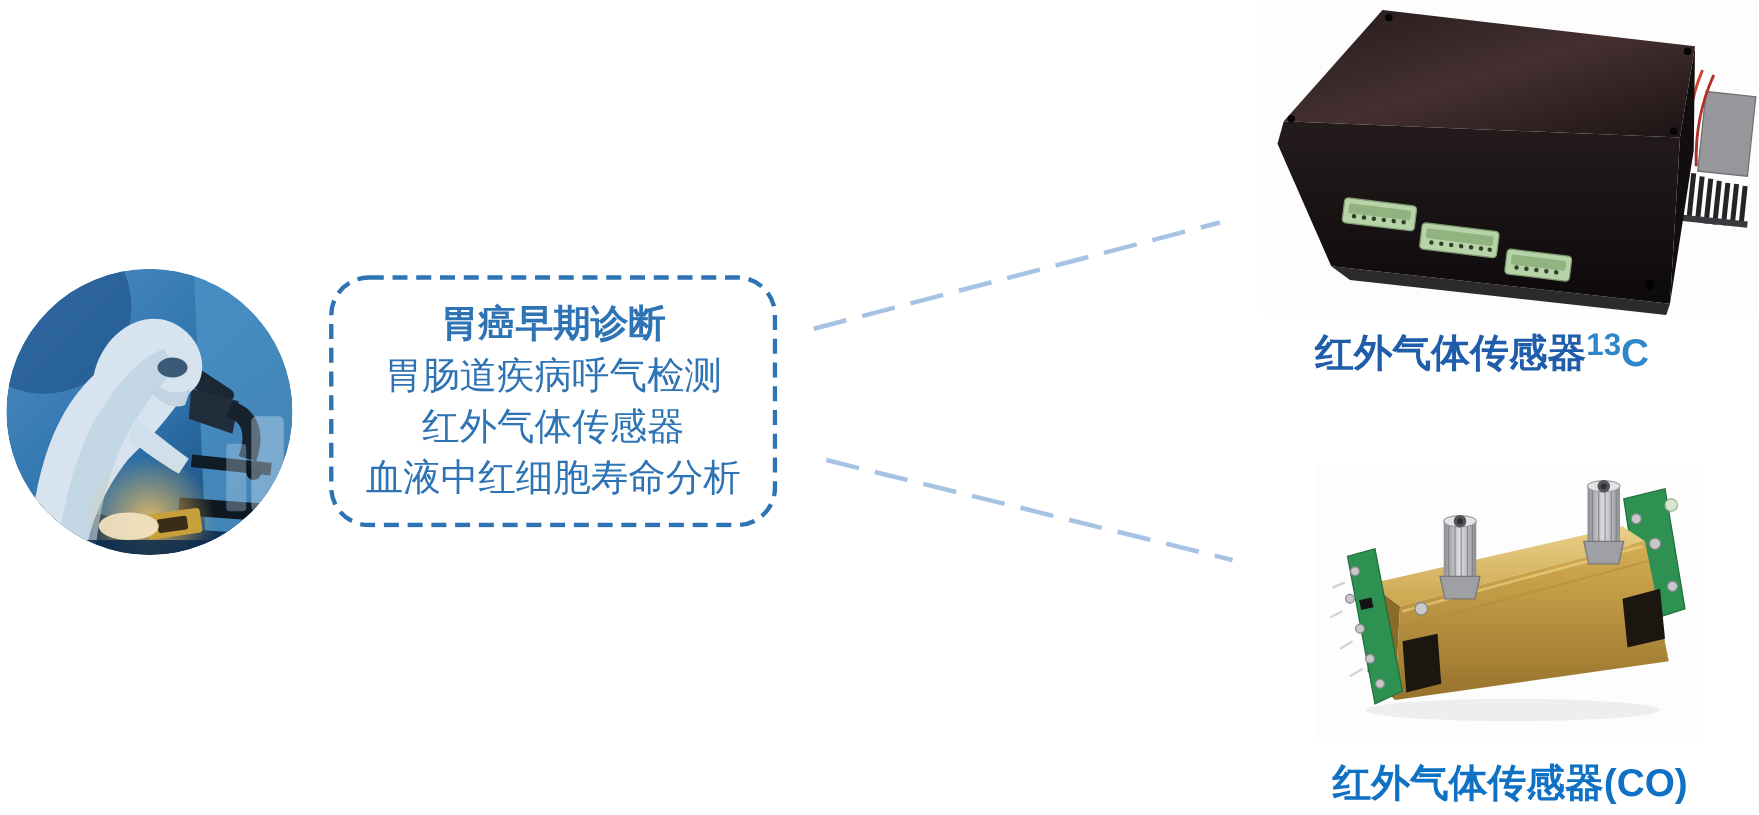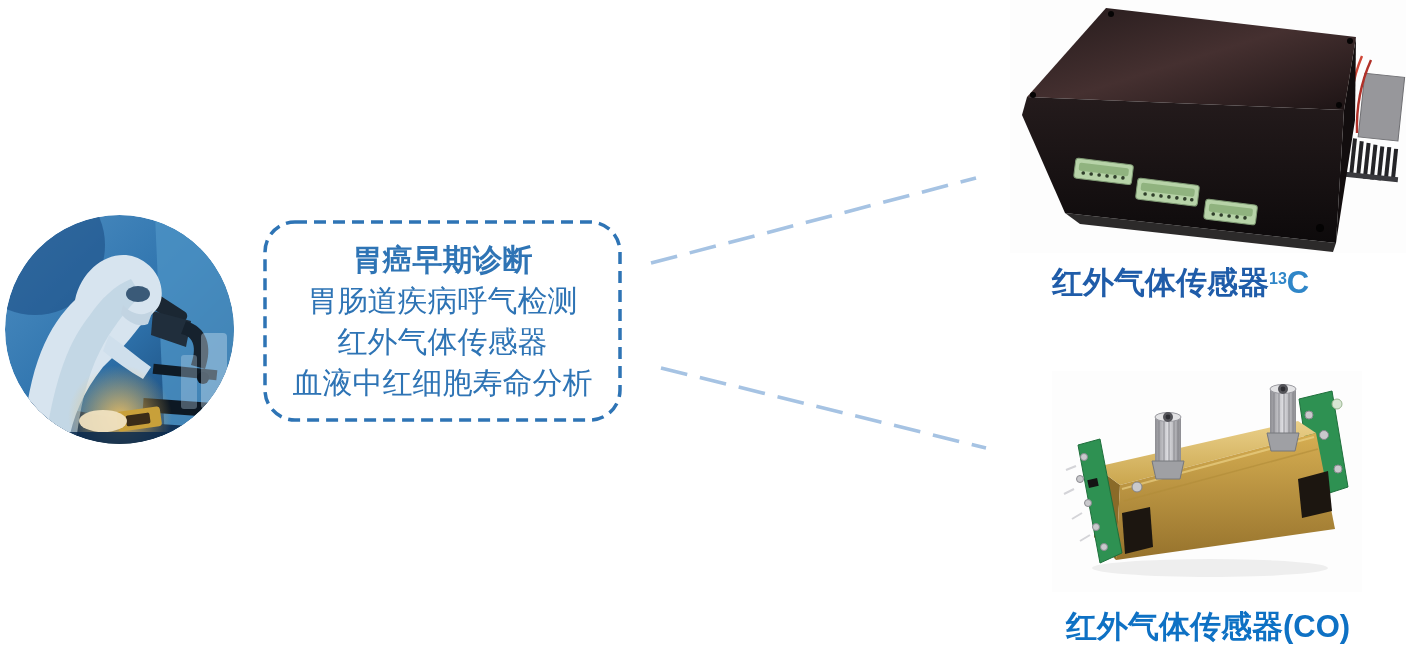--- a/index.html
+++ b/index.html
@@ -31,21 +31,21 @@
   .photo-13c{position:absolute;left:1010px;top:0px;width:396px;height:253px;}
   .photo-co{position:absolute;left:1052px;top:371px;width:310px;height:221px;}
   .photo-13c svg,.photo-co svg{display:block;}
   
   .caption-13c{
     position:absolute;left:1052px;top:262px;font-size:31px;font-weight:700;
     white-space:nowrap;
   }
   .caption-13c .cn{color:#1F5CA9;}
   .caption-13c .iso{color:#2F86C8;}
-  .caption-13c .sup{font-size:16px;vertical-align:9px;}
+  .caption-13c .sup{font-size:25px;vertical-align:9px;}
   .caption-co{
     position:absolute;left:1066px;top:606px;font-size:31px;font-weight:700;
     color:#0E71C4;white-space:nowrap;
   }
 </style>
 </head>
 <body>
 
 <div class="canvas">
 

